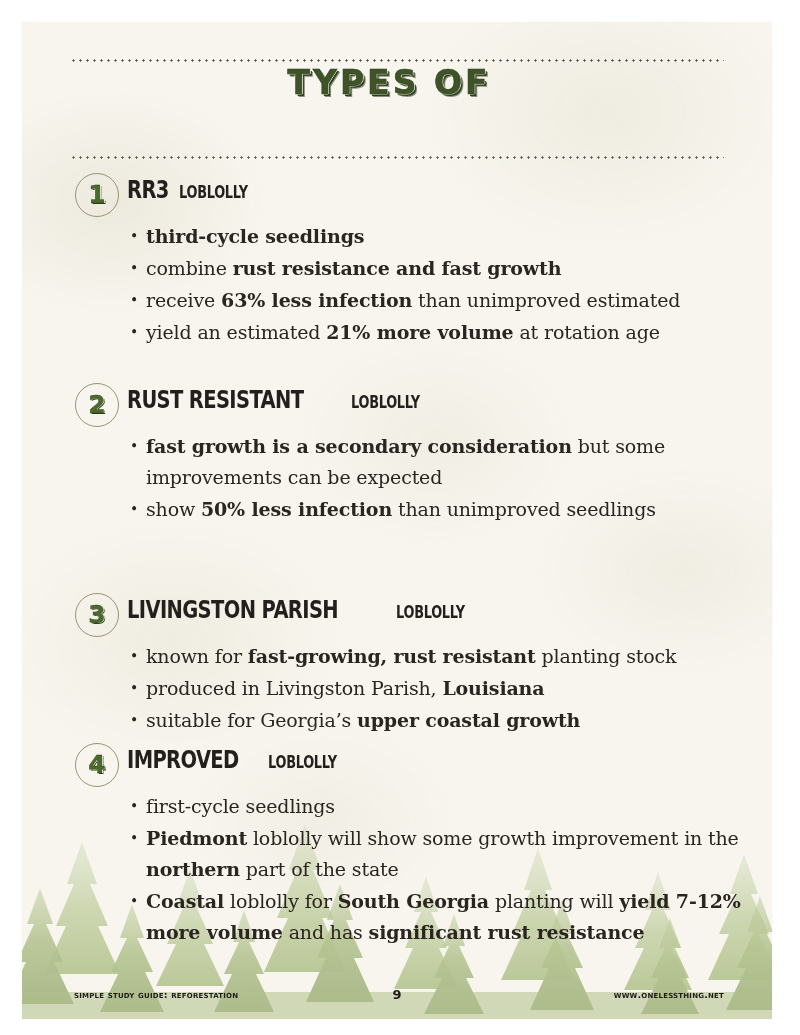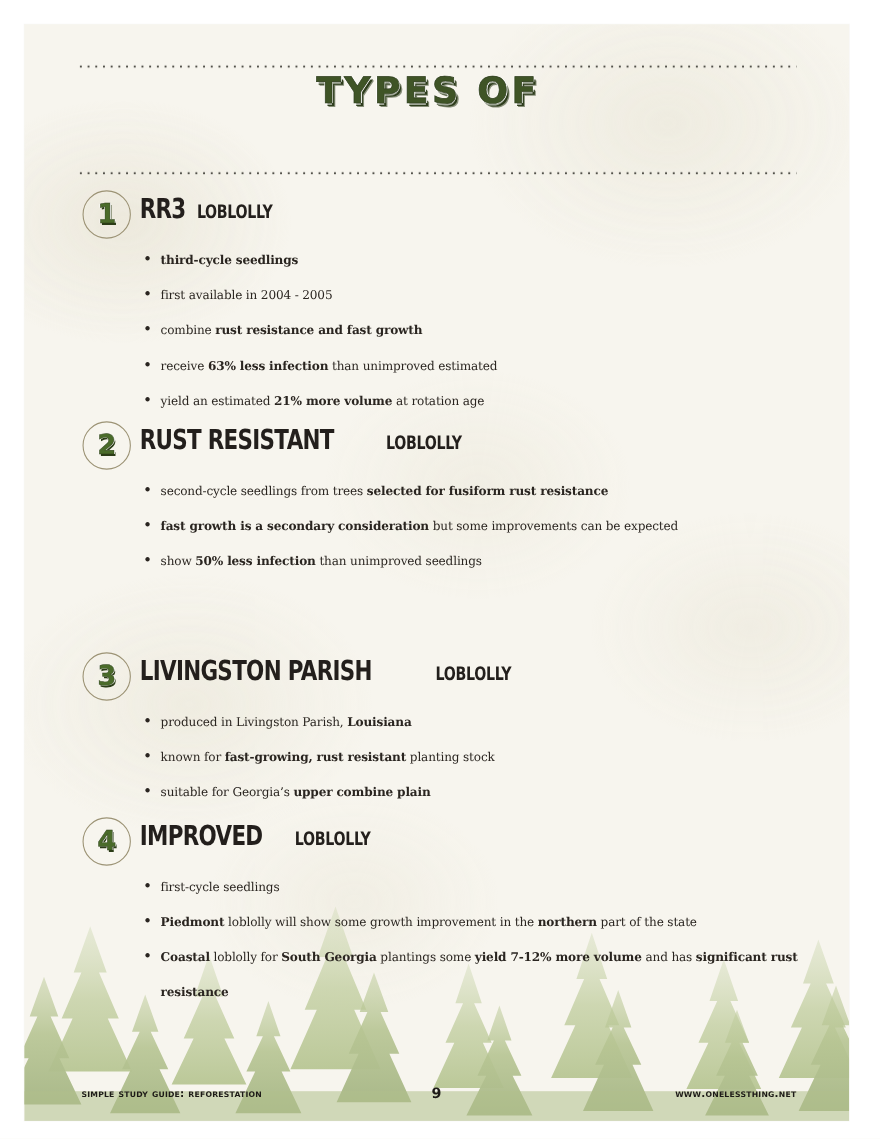--- a/index.html
+++ b/index.html
@@ -155,21 +155,21 @@
 
   
   ul.bullets {
     list-style: none;
     margin: 6px 0 0 0;
     padding: 0 46px 0 124px;
   }
   ul.bullets li {
     position: relative;
     font-family: "DejaVu Serif", serif;
-    font-size: 11px;
+    font-size: 19px;
     line-height: 31px;
     color: #2a2520;
     margin: 0 0 1px 0;
     letter-spacing: -0.15px;
   }
   ul.bullets li::before {
     content: "•";
     position: absolute;
     left: -16px;
     top: 0;
@@ -284,66 +284,64 @@
 
     <div class="section sec-1">
       <div class="sec-head">
         <div class="num-badge">
           <div class="num">1</div>
         </div>
         <span class="head-main">RR3</span><span class="head-sub">Loblolly</span>
       </div>
       <ul class="bullets">
           <li><b>third-cycle seedlings</b></li>
-          <li><span>first available in 2004 - 2005</span></li>
           <li><span>combine </span><b>rust resistance and fast growth</b></li>
           <li><span>receive </span><b>63% less infection</b><span> than unimproved estimated</span></li>
           <li><span>yield an estimated </span><b>21% more volume</b><span> at rotation age</span></li>
         </ul>
     </div>
 
     <div class="section sec-2">
       <div class="sec-head">
         <div class="num-badge">
           <div class="num">2</div>
         </div>
         <span class="head-main">Rust Resistant</span><span class="head-sub">Loblolly</span>
       </div>
       <ul class="bullets">
-          <li><span>second-cycle seedlings from trees </span><b>selected for fusiform rust resistance</b></li>
           <li><b>fast growth is a secondary consideration</b><span> but some improvements can be expected</span></li>
           <li><span>show </span><b>50% less infection</b><span> than unimproved seedlings</span></li>
         </ul>
     </div>
 
     <div class="section sec-3">
       <div class="sec-head">
         <div class="num-badge">
           <div class="num">3</div>
         </div>
         <span class="head-main">Livingston Parish</span><span class="head-sub">Loblolly</span>
       </div>
       <ul class="bullets">
+          <li><span>known for </span><b>fast-growing, rust resistant</b><span> planting stock</span></li>
           <li><span>produced in Livingston Parish, </span><b>Louisiana</b></li>
-          <li><span>known for </span><b>fast-growing, rust resistant</b><span> planting stock</span></li>
-          <li><span>suitable for Georgia’s </span><b>upper combine plain</b></li>
+          <li><span>suitable for Georgia’s </span><b>upper coastal growth</b></li>
         </ul>
     </div>
 
     <div class="section sec-4">
       <div class="sec-head">
         <div class="num-badge">
           <div class="num">4</div>
         </div>
         <span class="head-main">Improved</span><span class="head-sub">Loblolly</span>
       </div>
       <ul class="bullets">
           <li><span>first-cycle seedlings</span></li>
           <li><b>Piedmont</b><span> loblolly will show some growth improvement in the </span><b>northern</b><span> part of the state</span></li>
-          <li><b>Coastal</b><span> loblolly for </span><b>South Georgia</b><span> plantings some </span><b>yield 7-12% more volume</b><span> and has </span><b>significant rust resistance</b></li>
+          <li><b>Coastal</b><span> loblolly for </span><b>South Georgia</b><span> planting will </span><b>yield 7-12% more volume</b><span> and has </span><b>significant rust resistance</b></li>
         </ul>
     </div>
 
   </div>
 
   <div class="footer">
     <div class="f-left">Simple Study Guide: Reforestation</div>
     <div class="f-page">9</div>
     <div class="f-right">www.OneLessThing.net</div>
   </div>

